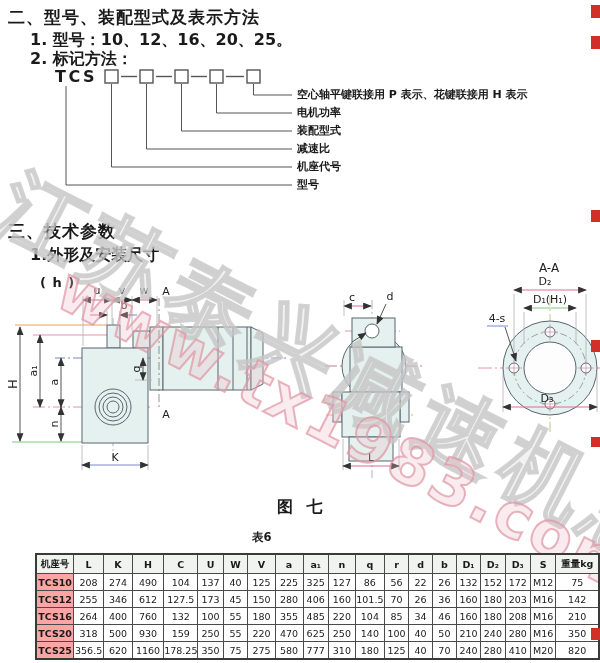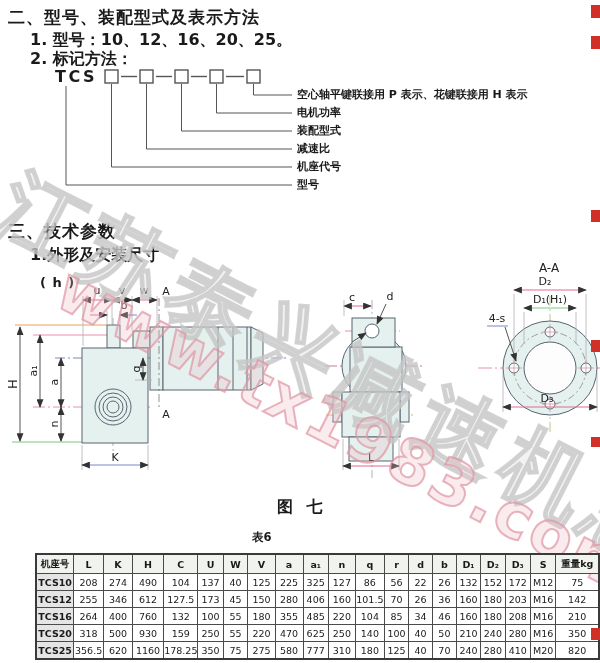--- a/index.html
+++ b/index.html
@@ -36,21 +36,21 @@
     -webkit-text-stroke:2px rgba(222,148,162,0.7);
   }
   
   #spec-table-wrap{position:absolute;left:7px;top:553px;z-index:4;}
   table{border-collapse:collapse;table-layout:fixed;margin-left:28px;}
   th,td{
     border:1px solid #4a4a4a;text-align:center;vertical-align:middle;
     font-size:9.5px;padding:0;height:16px;overflow:hidden;white-space:nowrap;
   }
   th{font-weight:bold;background:#f1f3ee;height:18px;}
-  td:first-child{font-weight:bold;background:#e5e5e5;}
+  td:first-child{font-weight:bold;background:#fca5a5;}
   table{border:2px solid #3a3a3a;}
   
   .red-mark{position:absolute;right:0;width:9px;background:#d03028;z-index:5;}
 </style>
 </head>
 <body>
 
 <div class="abs txt-layer sec-title" style="left:8px;top:6px;">二、型号、装配型式及表示方法</div>
 <div class="abs txt-layer sub-item" style="left:30px;top:30px;">1. 型号：10、12、16、20、25。</div>
 <div class="abs txt-layer sub-item" style="left:30px;top:49px;">2. 标记方法：</div>

